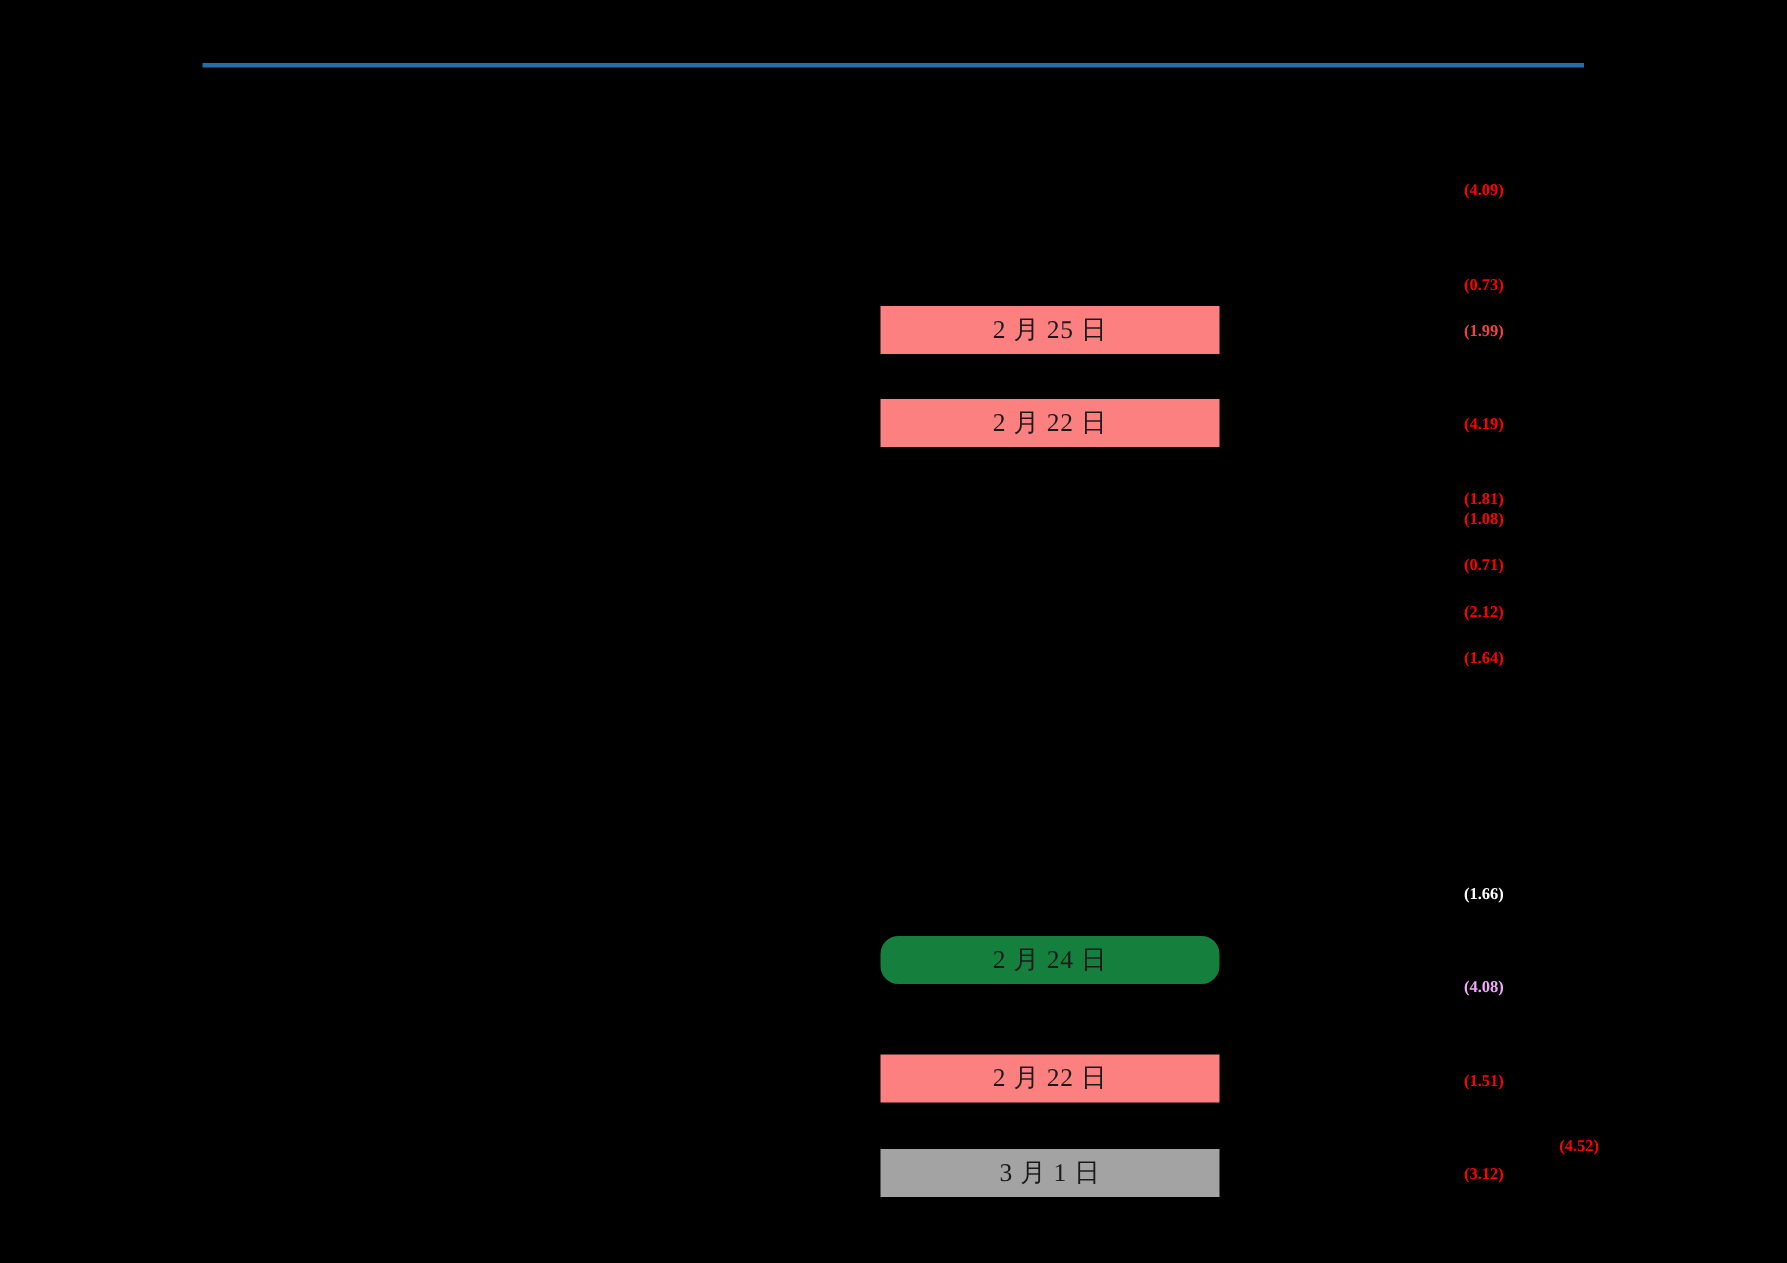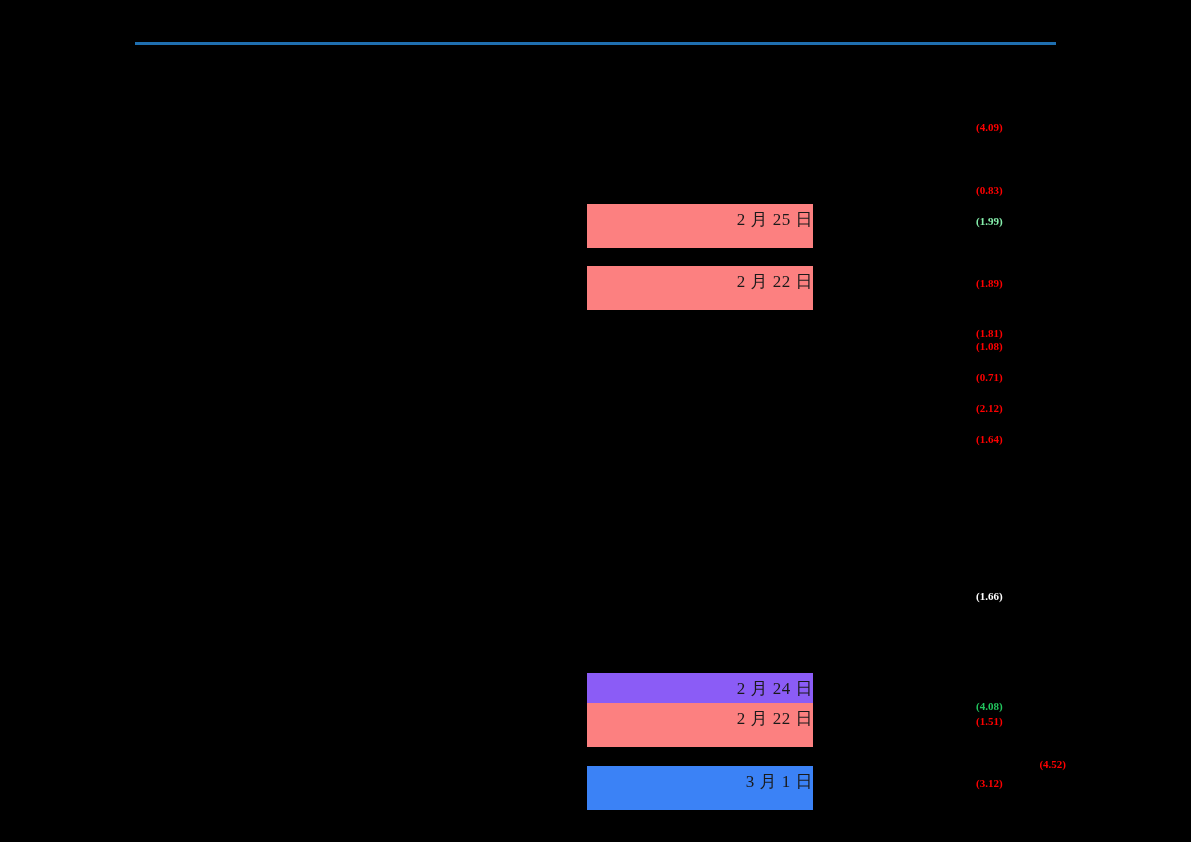--- a/index.html
+++ b/index.html
@@ -29,26 +29,26 @@
     width: 921px;
     height: 3px;
     background: #1f6fb0;
   }
 
   
   .date-cell {
     position: absolute;
     left: 587px;
     width: 226px;
-    height: 44px;
+    height: 32px;
     background: #fc8080;
     color: #1a1a1a;
     font-size: 17px;
     line-height: 32px;
-    text-align: right;
+    text-align: center;
     letter-spacing: 0.5px;
     font-family: "Liberation Serif", "DejaVu Serif", serif;
   }
 
   
   .value-cell {
     position: absolute;
     left: 976px;
     width: 90px;
     color: #ff0000;
@@ -63,35 +63,35 @@
 </head>
 <body>
 
 <div id="page" style="width: 1191px; height: 842px; background: rgb(0, 0, 0);">
 
   <div class="header-rule" style="left: 135px; top: 42px; width: 921px; height: 3px; background: rgb(31, 111, 176);"></div>
 
   <div id="date-cells-layer">
       <div class="date-cell" style="top: 204px; background: rgb(252, 128, 128); color: rgb(26, 26, 26);">2 月 25 日</div>
       <div class="date-cell" style="top: 266px; background: rgb(252, 128, 128); color: rgb(26, 26, 26);">2 月 22 日</div>
-      <div class="date-cell" style="top: 673px; background: #8b5cf6; color: rgb(26, 26, 26);">2 月 24 日</div>
+      <div class="date-cell" style="top: 624px; background: #15803d; color: rgb(26, 26, 26); border-radius: 12px;">2 月 24 日</div>
       <div class="date-cell" style="top: 703px; background: rgb(252, 128, 128); color: rgb(26, 26, 26);">2 月 22 日</div>
-      <div class="date-cell" style="top: 766px; background: #3b82f6; color: rgb(26, 26, 26);">3 月 1 日</div>
+      <div class="date-cell" style="top: 766px; background: #a3a3a3; color: rgb(26, 26, 26);">3 月 1 日</div>
     </div>
 
   <div id="values-layer">
       <div class="value-cell" style="top: 117px; color: rgb(255, 0, 0);">(4.09)</div>
-      <div class="value-cell" style="top: 180px; color: rgb(255, 0, 0);">(0.83)</div>
-      <div class="value-cell" style="top: 211px; color: #86efac;">(1.99)</div>
-      <div class="value-cell" style="top: 273px; color: rgb(255, 0, 0);">(1.89)</div>
+      <div class="value-cell" style="top: 180px; color: rgb(255, 0, 0);">(0.73)</div>
+      <div class="value-cell" style="top: 211px; color: #ef4444;">(1.99)</div>
+      <div class="value-cell" style="top: 273px; color: rgb(255, 0, 0);">(4.19)</div>
       <div class="value-cell" style="top: 323px; color: rgb(255, 0, 0);">(1.81)</div>
       <div class="value-cell" style="top: 336px; color: rgb(255, 0, 0);">(1.08)</div>
       <div class="value-cell" style="top: 367px; color: rgb(255, 0, 0);">(0.71)</div>
       <div class="value-cell" style="top: 398px; color: rgb(255, 0, 0);">(2.12)</div>
       <div class="value-cell" style="top: 429px; color: rgb(255, 0, 0);">(1.64)</div>
       <div class="value-cell" style="top: 586px; color: #ffffff;">(1.66)</div>
-      <div class="value-cell" style="top: 648px; color: #22c55e; margin-top: 48px;">(4.08)</div>
+      <div class="value-cell" style="top: 648px; color: #f0abfc;">(4.08)</div>
       <div class="value-cell" style="top: 711px; color: rgb(255, 0, 0);">(1.51)</div>
       <div class="value-cell" style="top: 754px; color: rgb(255, 0, 0); text-align: right;">(4.52)</div>
       <div class="value-cell" style="top: 773px; color: rgb(255, 0, 0);">(3.12)</div>
     </div>
 
 </div>
 
 </body></html>

